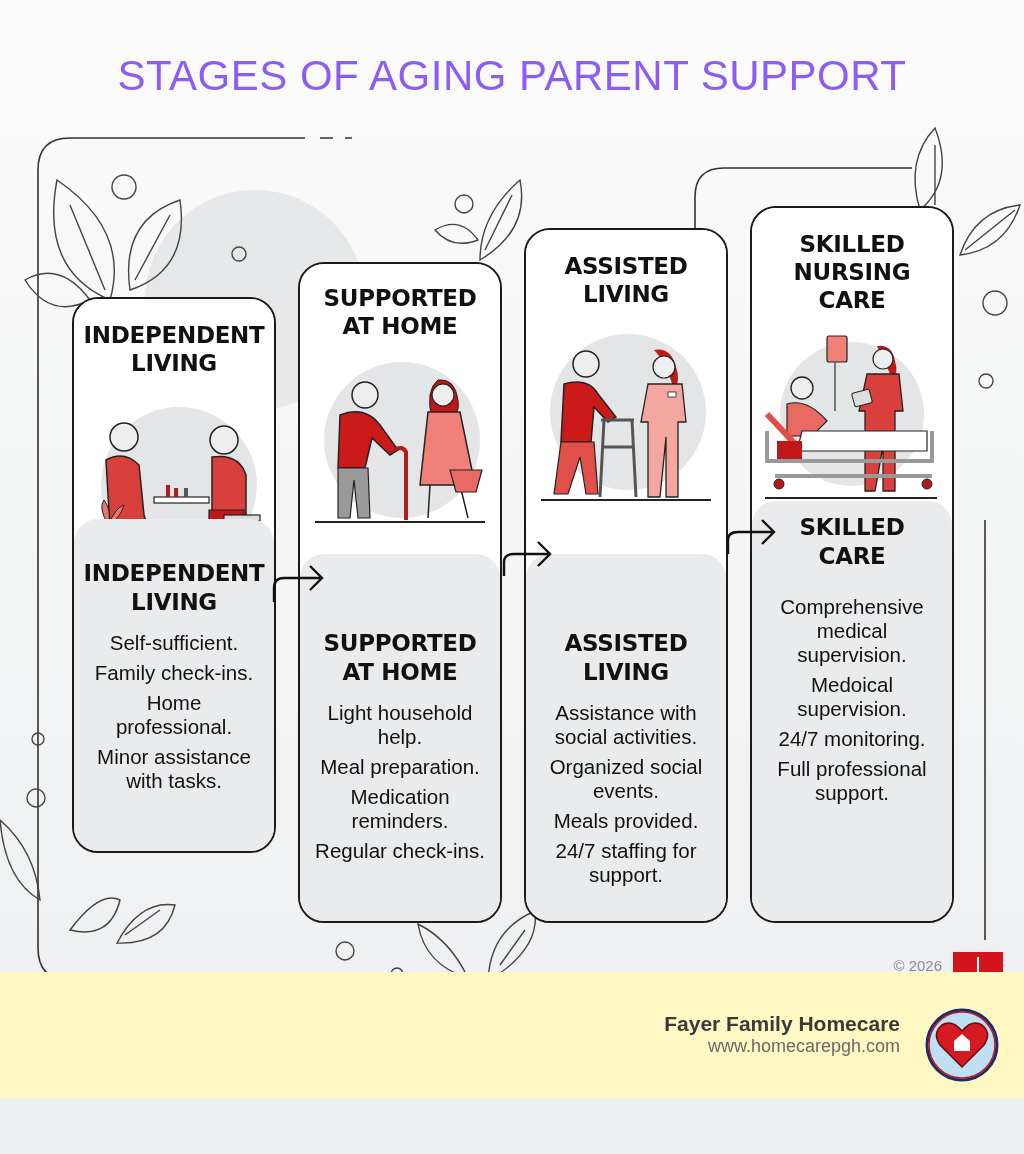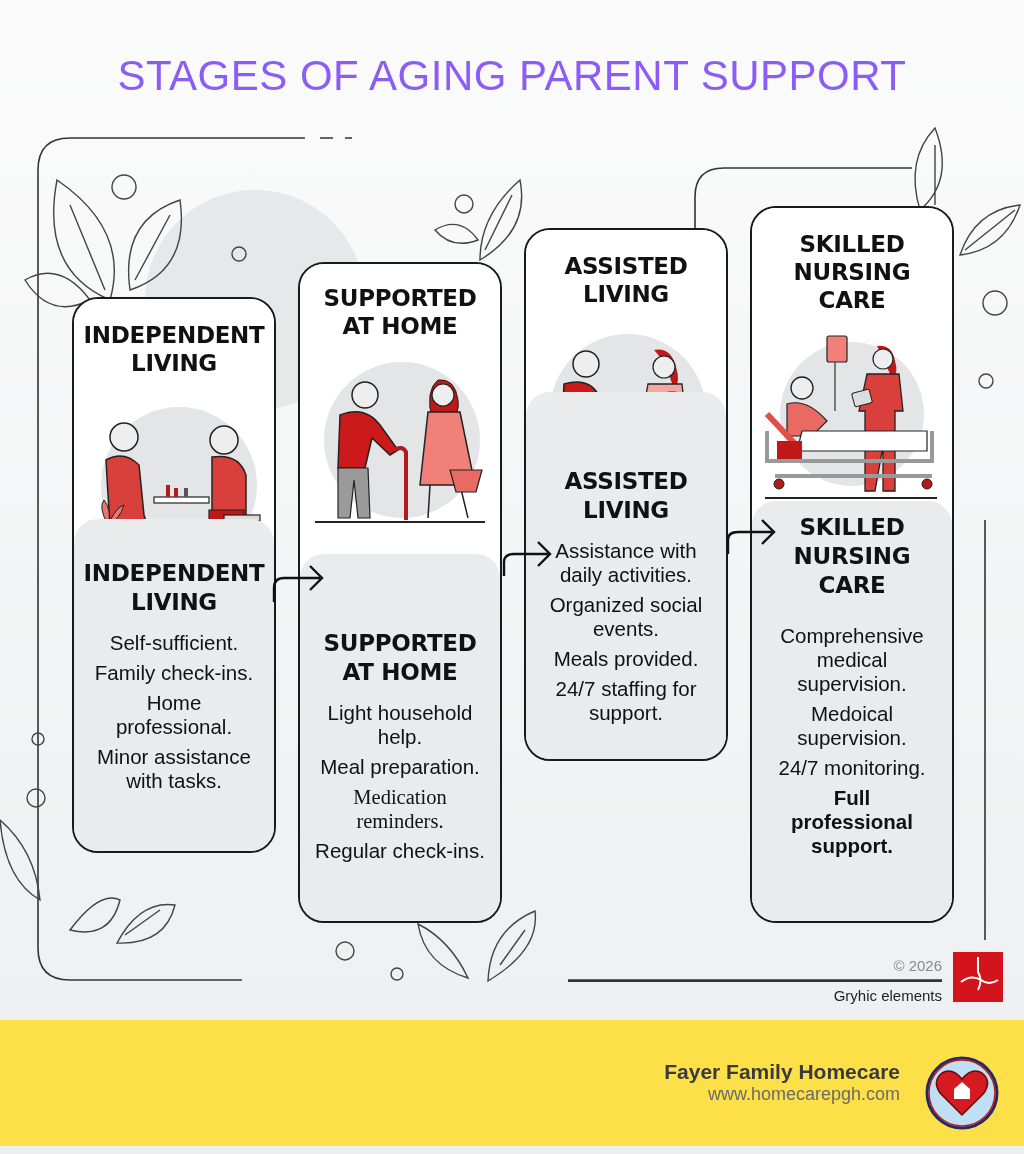--- a/index.html
+++ b/index.html
@@ -34,21 +34,21 @@
   }
   .card .bhead {
     text-align: center; font-weight: 700; font-size: 23px; line-height: 29px;
     font-family: "DejaVu Sans", sans-serif; letter-spacing: -0.3px;
   }
   .card ul { list-style: none; text-align: center; margin-top: 14px; }
   .card li { font-size: 20.5px; line-height: 24px; margin-bottom: 6px; color: #111; padding: 0 6px; }
 
   .arrow { position: absolute; }
   .footer-line { position: absolute; left: 0; top: 1024px; width: 1024px; height: 4px; background: #d4070f; }
-  .footer { position: absolute; left: 0; top: 1020px; width: 1024px; height: 126px; background: #fde047; }
+  .footer { position: absolute; left: 0; top: 972px; width: 1024px; height: 126px; background: #fef9c3; }
   .brand-name { position: absolute; right: 124px; top: 40px; font-size: 21px; font-weight: 700; color: #3a3a3a; text-align: right; }
   .brand-url { position: absolute; right: 124px; top: 64px; font-size: 18px; color: #6a6a6a; text-align: right; }
   .logo { position: absolute; left: 924px; top: 35px; width: 76px; height: 76px; }
   .copy { position: absolute; right: 82px; top: 957px; font-size: 15px; color: #8a8a8a; }
   .credit { position: absolute; right: 82px; top: 987px; font-size: 15px; color: #222; }
   .credit-rule { position: absolute; left: 568px; top: 980px; width: 374px; height: 1.5px; background: #333; }
   .badge { position: absolute; left: 953px; top: 952px; width: 50px; height: 50px; }
 </style>
 </head>
 <body>
@@ -145,27 +145,27 @@
     </svg>
   </div>
   <div class="bottom" style="height:367px; padding-top:75px;">
     <div class="bhead">
       <div>SUPPORTED</div>
       <div>AT HOME</div>
     </div>
     <ul>
       <li style="padding:0 24px;">Light household help.</li>
       <li>Meal preparation.</li>
-      <li style="padding:0 30px;font-family:Liberation Serif, serif;">Medication reminders.</li>
+      <li style="padding:0 30px;">Medication reminders.</li>
       <li>Regular check-ins.</li>
     </ul>
   </div>
 </div>
 
-<div class="card" style="left:524px; top:228px; height:533px;">
+<div class="card" style="left:524px; top:228px; height:695px;">
   <div class="top" style="padding-top:22px;">
     <div class="head">
       <div>ASSISTED</div>
       <div>LIVING</div>
     </div>
     <svg class="illus" width="180" height="190" viewBox="0 0 180 190" style="display:block; margin-top:14px;">
       <circle cx="92" cy="90" r="78" fill="#e3e5e7"></circle>
       <line x1="5" y1="178" x2="175" y2="178" stroke="#222" stroke-width="2"></line>
       <circle cx="50" cy="42" r="13" fill="#eee" stroke="#222" stroke-width="1.5"></circle>
       <path d="M28 62 Q52 55 62 72 L80 95 L72 100 L58 85 L55 120 H25 Z" fill="#cc1a1a" stroke="#222" stroke-width="1.5"></path>
@@ -176,21 +176,21 @@
       <path d="M112 62 H146 L150 100 H142 V175 H130 V115 L124 175 H112 V100 H105 Z" fill="#f4a6a0" stroke="#222" stroke-width="1.3"></path>
       <rect x="132" y="70" width="8" height="5" fill="#fff" stroke="#222" stroke-width="0.8"></rect>
     </svg>
   </div>
   <div class="bottom" style="height:367px; padding-top:75px;">
     <div class="bhead">
       <div>ASSISTED</div>
       <div>LIVING</div>
     </div>
     <ul>
-      <li style="padding:0 16px;">Assistance with daily activities.</li>
+      <li style="padding:0 16px;">Assistance with social activities.</li>
       <li style="padding:0 14px;">Organized social events.</li>
       <li>Meals provided.</li>
       <li style="padding:0 18px;">24/7 staffing for support.</li>
     </ul>
   </div>
 </div>
 
 <div class="card" style="left:750px; top:206px; height:717px;">
   <div class="top" style="padding-top:22px;">
     <div class="head">
@@ -213,28 +213,27 @@
       <path d="M10 105 V135 H175 V105" fill="none" stroke="#999" stroke-width="4"></path>
       <rect x="20" y="115" width="25" height="18" fill="#c01818"></rect>
       <path d="M18 150 H175" stroke="#999" stroke-width="4"></path>
       <circle cx="22" cy="158" r="5" fill="#b01c1c" stroke="#222" stroke-width="1"></circle>
       <circle cx="170" cy="158" r="5" fill="#b01c1c" stroke="#222" stroke-width="1"></circle>
     </svg>
   </div>
   <div class="bottom" style="height:420px; padding-top:12px;">
     <div class="bhead">
       <div>SKILLED</div>
-      <div>NURSING</div>
       <div>CARE</div>
     </div>
     <ul style="margin-top:24px;">
       <li style="padding:0 26px;">Comprehensive medical supervision.</li>
       <li style="padding:0 30px;">Medoical supervision.</li>
       <li>24/7 monitoring.</li>
-      <li style="padding:0 20px;font-weight:bold;">Full professional support.</li>
+      <li style="padding:0 20px;">Full professional support.</li>
     </ul>
   </div>
 </div>
 
 <svg class="arrow" style="left:270px; top:558px;" width="60" height="46" viewBox="0 0 60 46">
   <path d="M4 44 V30 Q4 20 14 20 H50 M40 8 L52 20 L40 32" fill="none" stroke="#111" stroke-width="2.4"></path>
 </svg>
 <svg class="arrow" style="left:500px; top:532px;" width="56" height="46" viewBox="0 0 56 46">
   <path d="M4 44 V30 Q4 22 14 22 H48 M38 10 L50 22 L38 34" fill="none" stroke="#111" stroke-width="2.4"></path>
 </svg>

